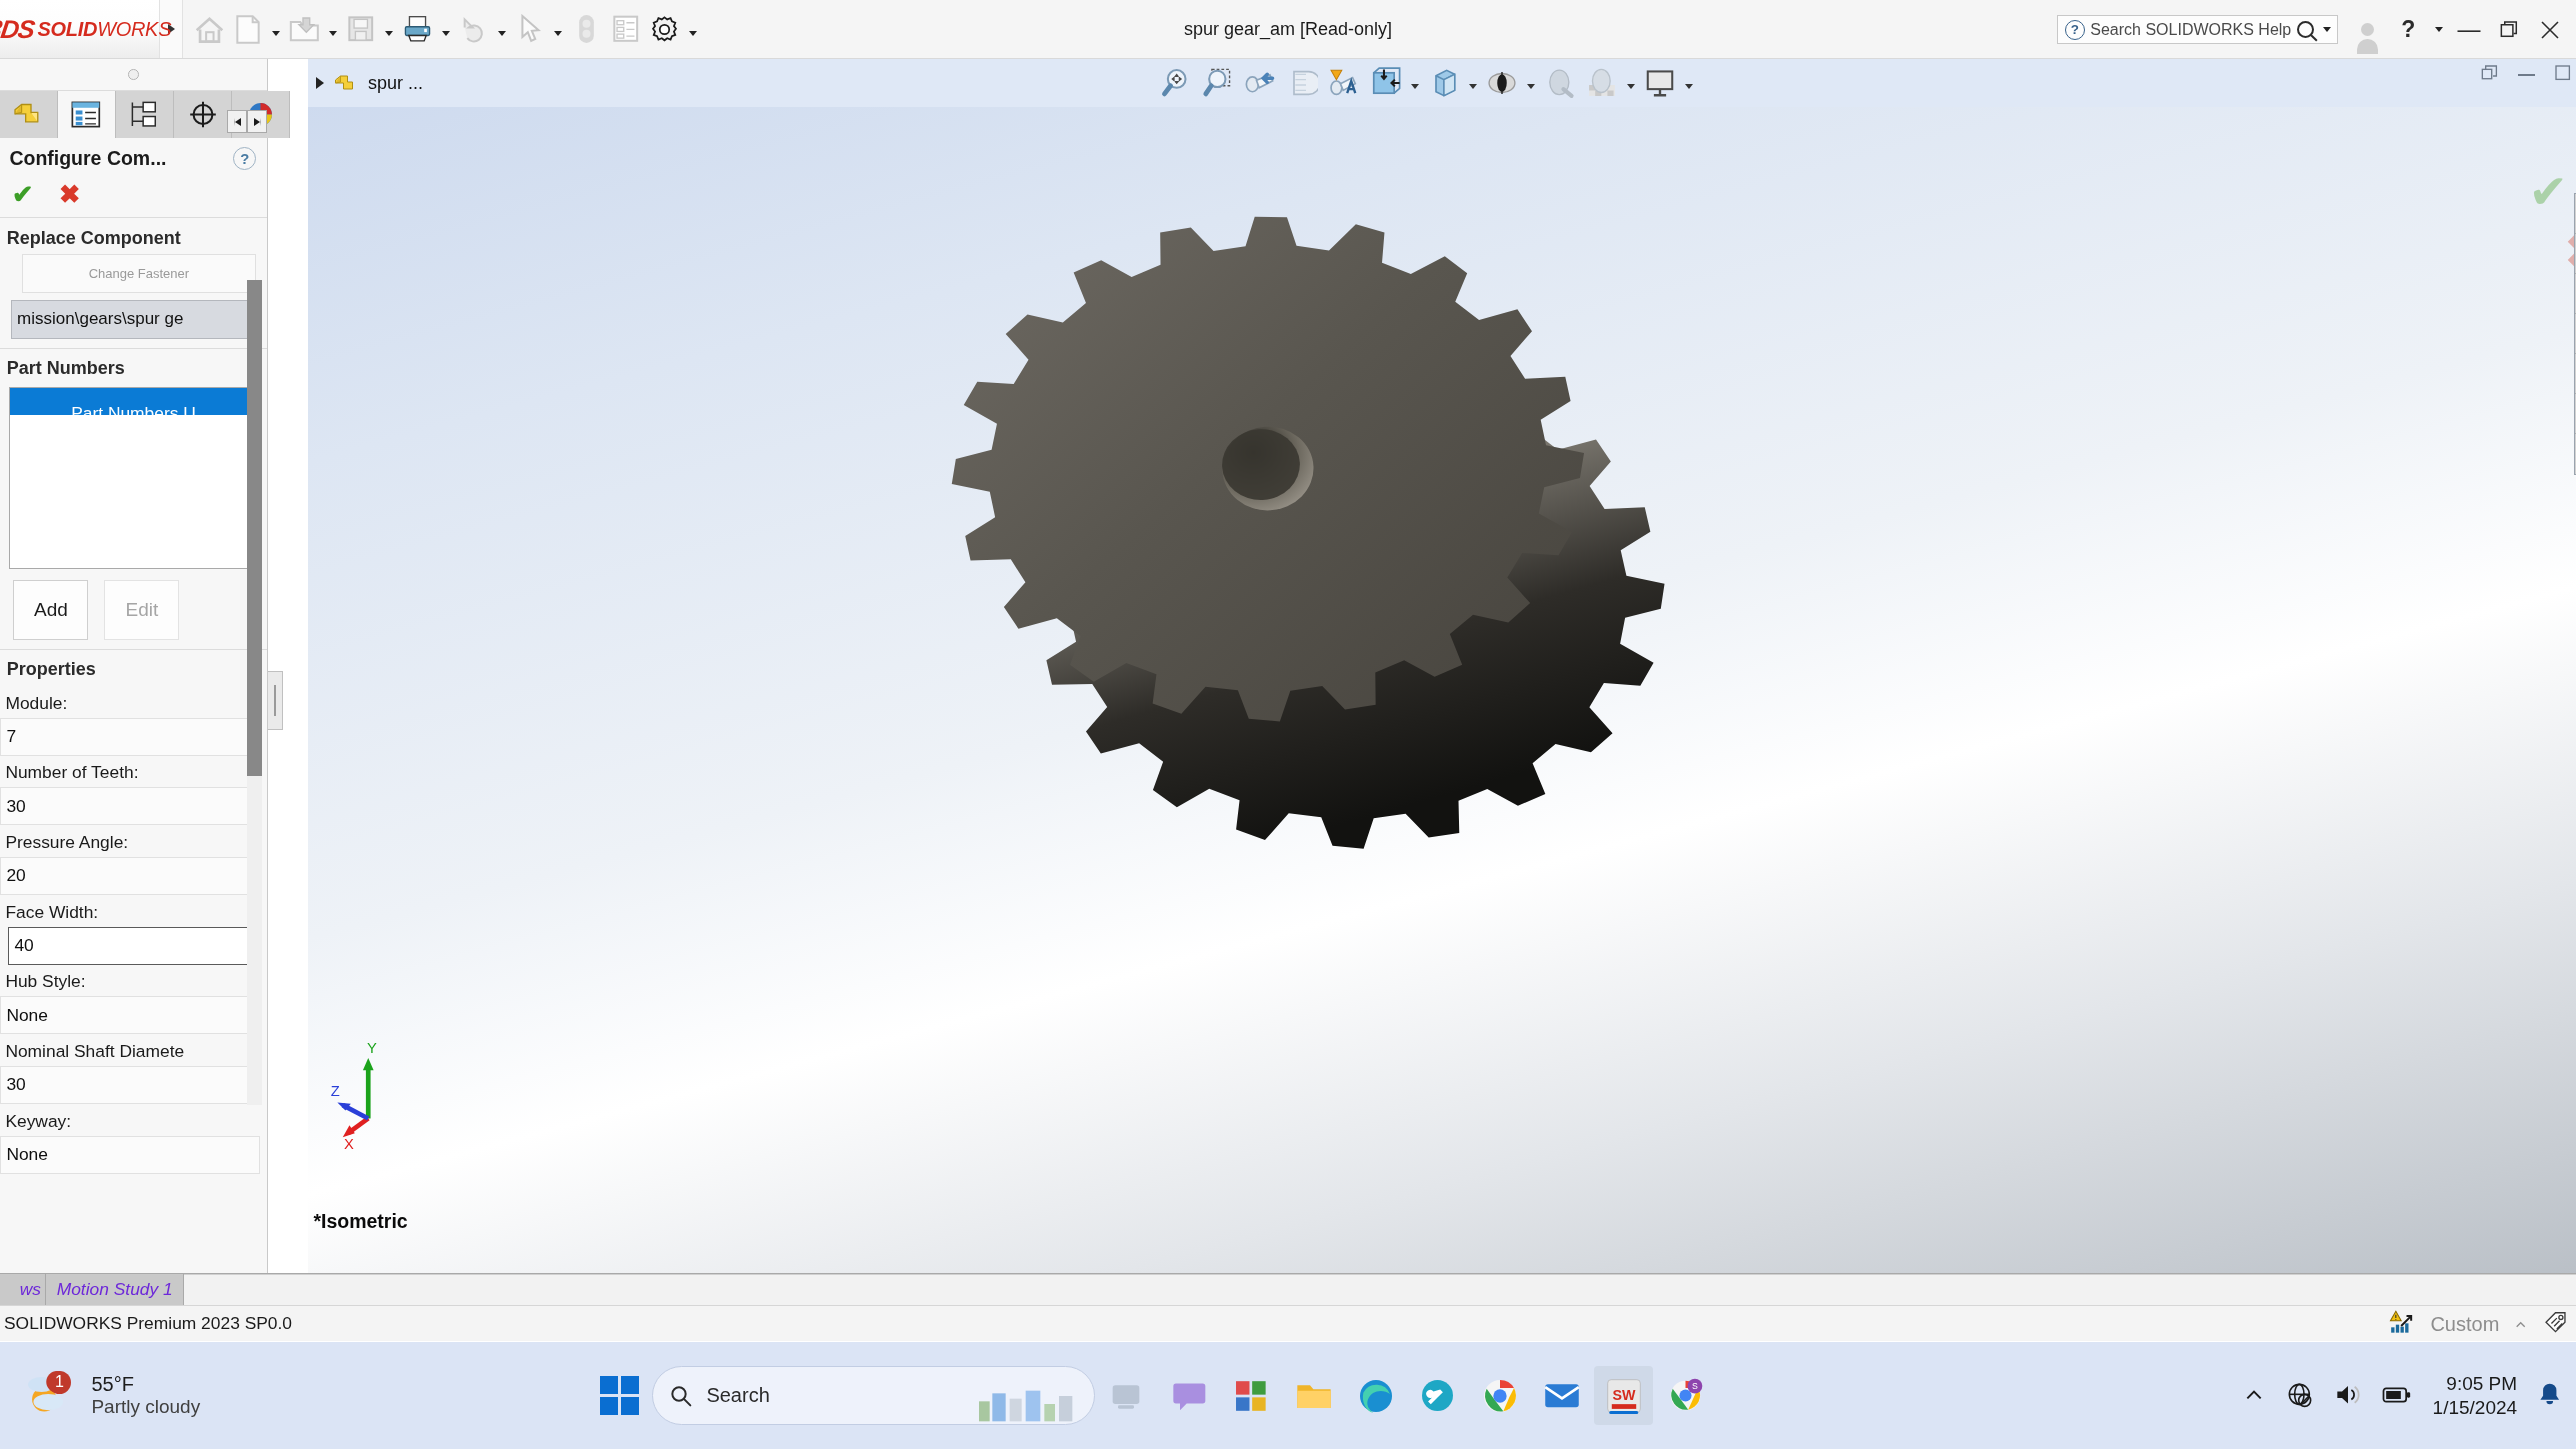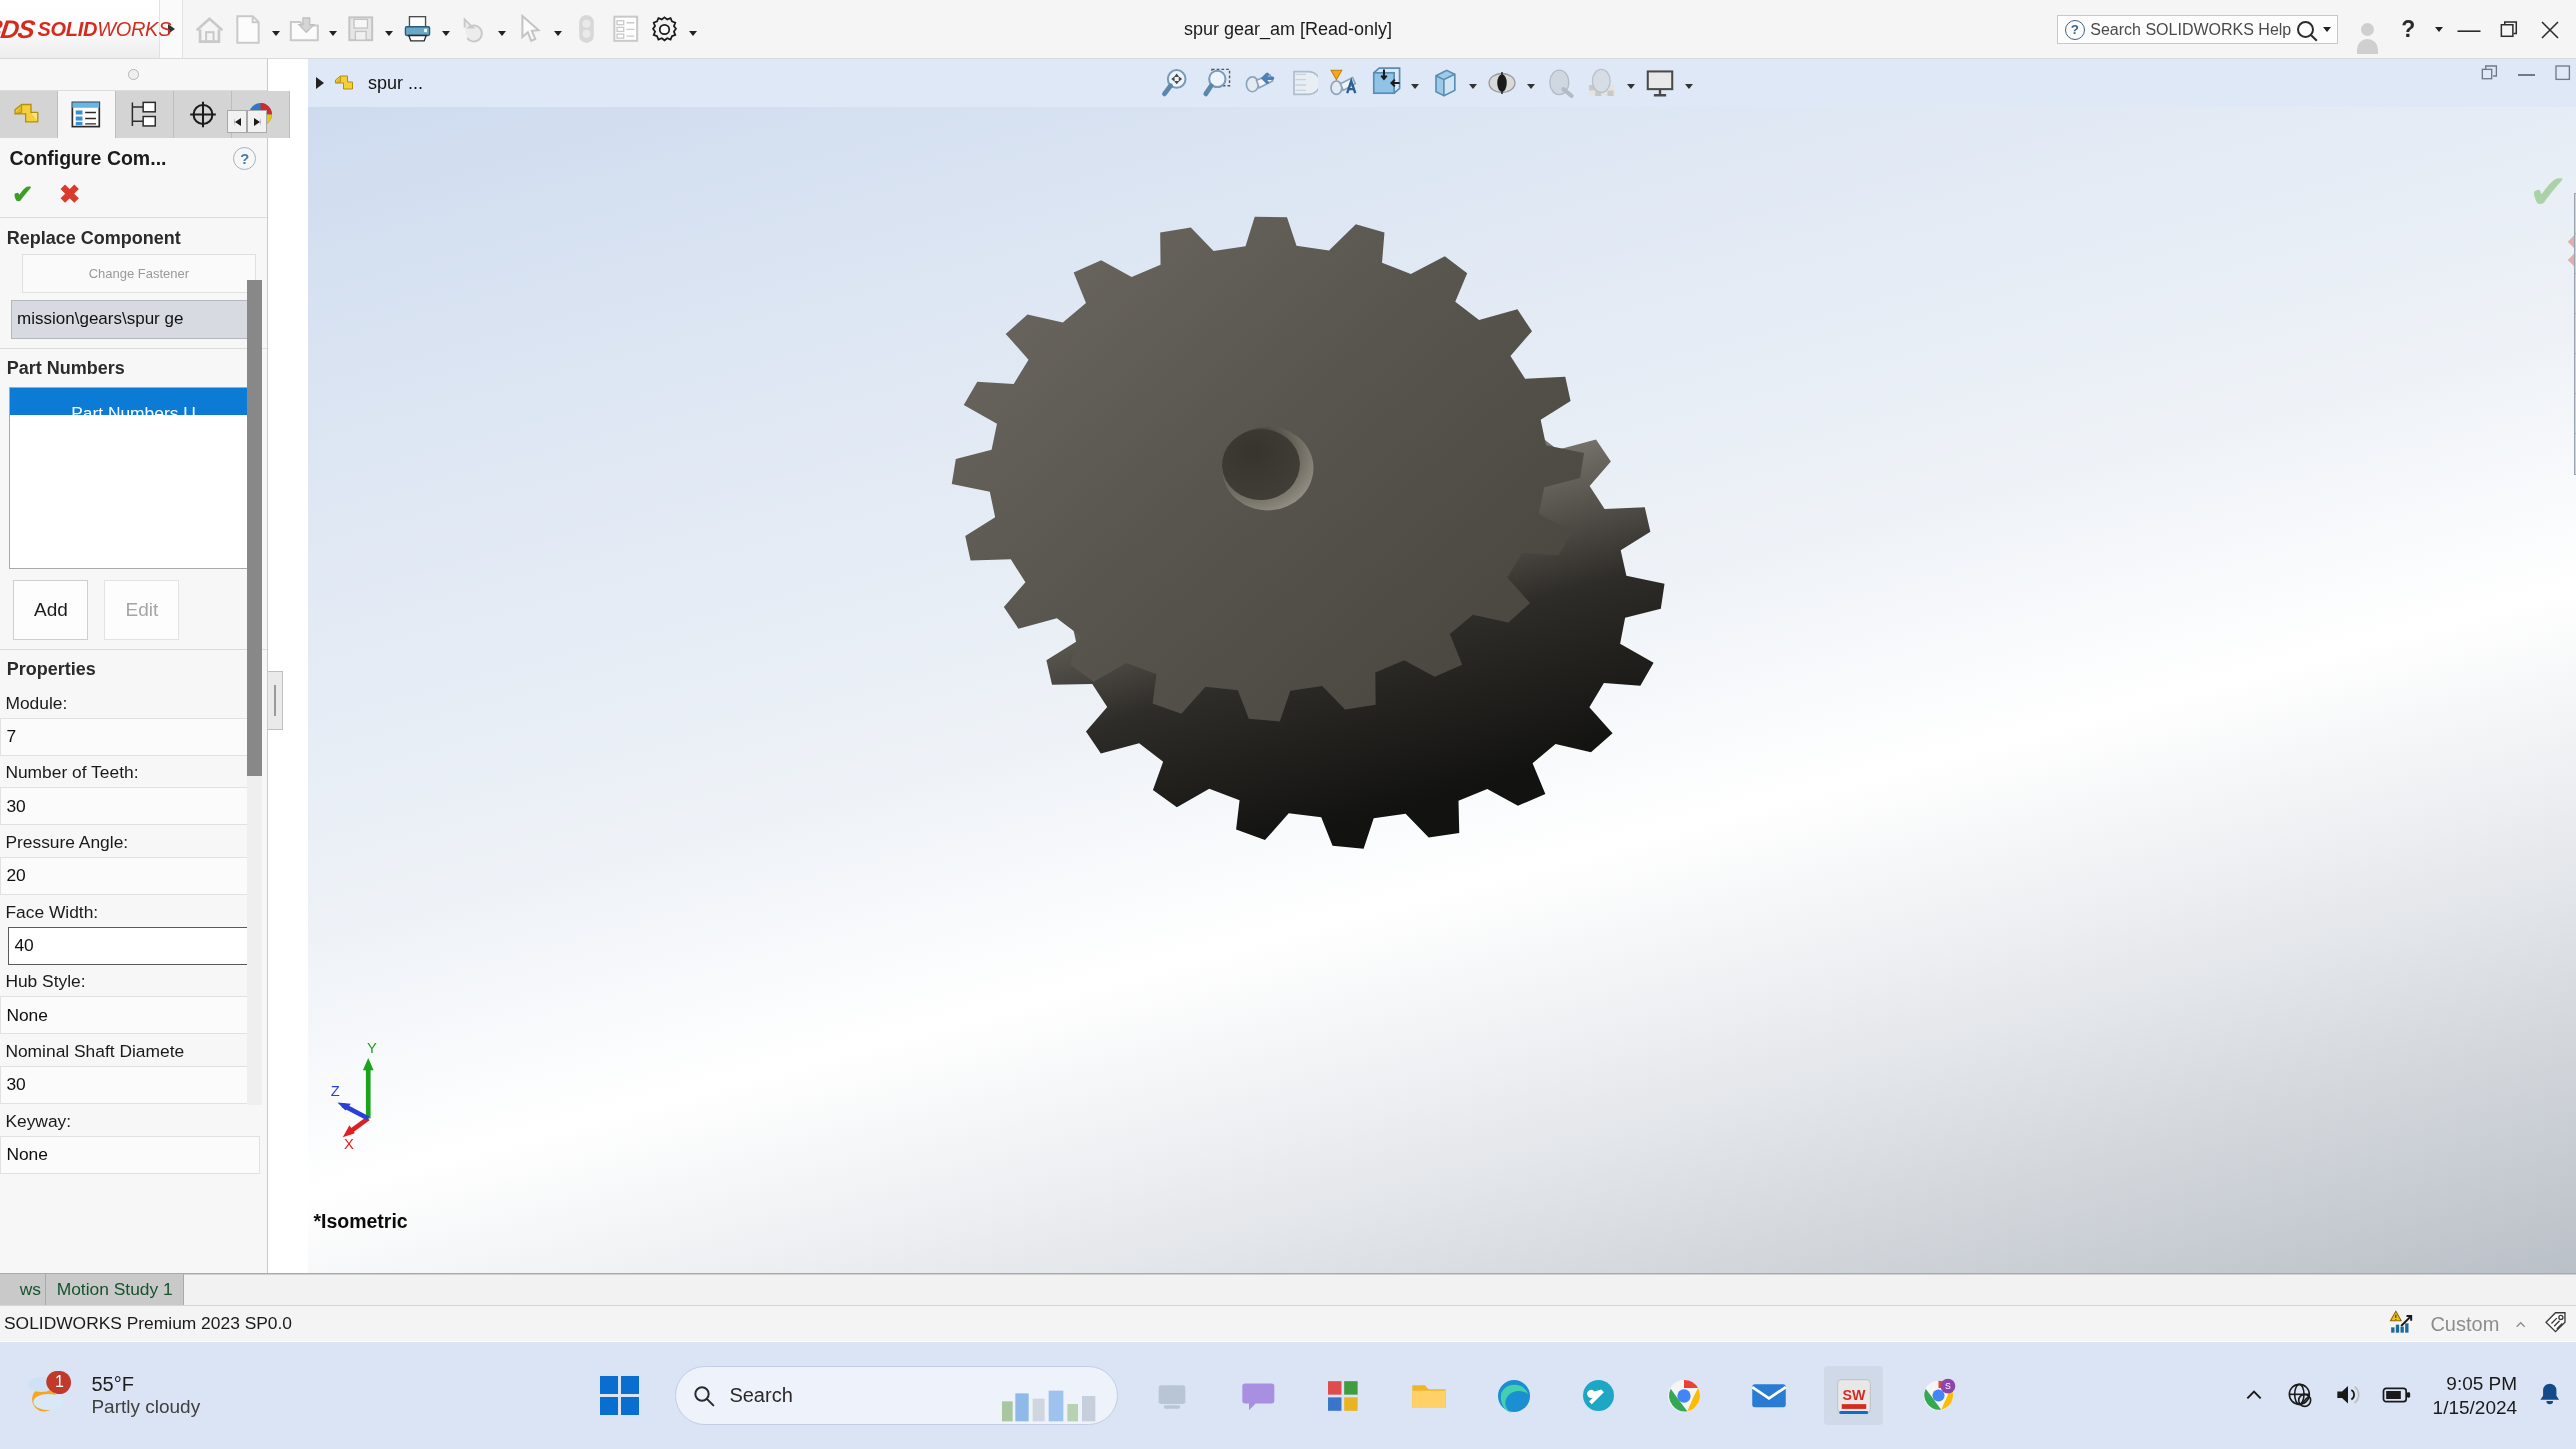--- a/index.html
+++ b/index.html
@@ -178,42 +178,42 @@
   .view-label { position:absolute; left: 5.4px; bottom: 40px; font-size: 19.5px; font-weight:bold; color:#0b0b0b; }
 
   
   .gear-wrap { position:absolute; left: 423px; top: 34px; width: 1275px; height: 1140px; }
 
   
   .bottom-tabs {
     position:absolute; left: 0; top: 1273px; width: 2576px; height: 32px;
     background:#c9c9c9; border-top:0.7px solid #a9a9a9; display:flex; align-items:stretch;
   }
-  .btab { display:flex; align-items:center; padding: 0 10.7px; font-size: 17.4px; color:#14532d; border-right:0.7px solid #a9a9a9; }
+  .btab { display:flex; align-items:center; padding: 0 10.7px; font-size: 17.4px; color:#6d28d9; border-right:0.7px solid #a9a9a9;font-style:italic; }
   .btab.clipped { width: 46px; overflow:hidden; padding-left: 0; justify-content:flex-end; padding-right:4px;}
   .btab-rest { flex:1; background:#f2f2f2; border-top:0.7px solid #d0d0d0;}
 
   .statusbar {
     position:absolute; left:0; top: 1305px; width: 2576px; height: 36px;
     background:#f4f4f4; border-top:0.7px solid #d6d6d6; display:flex; align-items:center;
     font-size: 17.4px; color:#1a1a1a; padding-left: 4px;
   }
   .status-right { position:absolute; right: 6.7px; top:0; height:36px; display:flex;align-items:center; gap: 14.8px;}
   .status-custom { font-size: 20px; color:#8d8d8d; }
 
   
   .taskbar {
     position:absolute; left:0; top: 1342px; width: 2576px; height: 107px;
     background: #dbe4f5; display:flex; align-items:center;
   }
   .weather { display:flex; align-items:center; gap: 9.4px; padding-left: 24px; width: 510px;}
   .weather-txt { display:flex;flex-direction:column; line-height:1.2; }
   .w-temp { font-size: 20px; color:#1c1c1c;}
   .w-desc { font-size: 19px; color:#404040;}
-  .tb-center { position:absolute; left: 590px; top: 0; height: 107px; display:flex; align-items:center; gap: 26px; }
+  .tb-center { position:absolute; left: 590px; top: 0; height: 107px; display:flex; align-items:center; gap: 3px; }
   .start-tile { width: 39px;height:39px; display:grid;grid-template-columns:1fr 1fr;grid-template-rows:1fr 1fr;gap:3.4px;}
   .start-tile i { background:#0a6ed1; display:block;}
   .searchbox {
     width: 443px; height: 59px; background:#eef2fb; border:0.7px solid #c2cde3; border-radius:29.5px;
     display:flex; align-items:center; gap: 13.4px; padding: 0 16px; position:relative; overflow:hidden;
   }
   .searchbox .ph { font-size: 20px; color:#2a2a2a;}
   .tbicon { width: 59px;height:59px;display:flex;align-items:center;justify-content:center;position:relative;}
   .tray { position:absolute; right: 13.4px; top:0; height:107px; display:flex; align-items:center; gap: 20px; }
   .clock { display:flex;flex-direction:column; align-items:flex-end; line-height:1.25; font-size:19px;color:#1a1a1a;}

